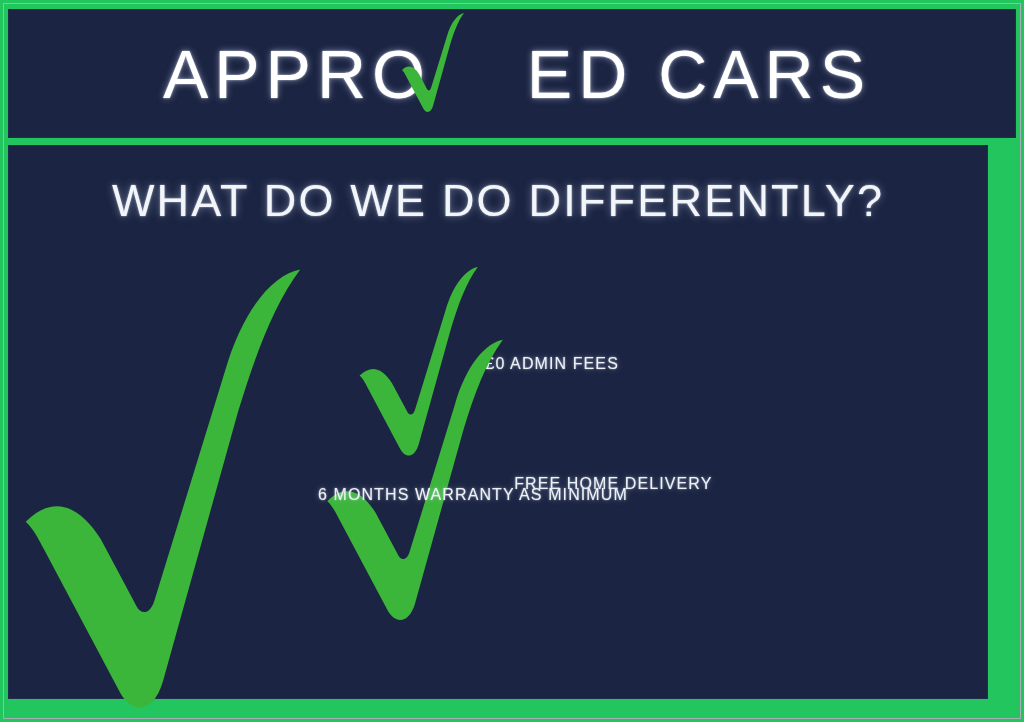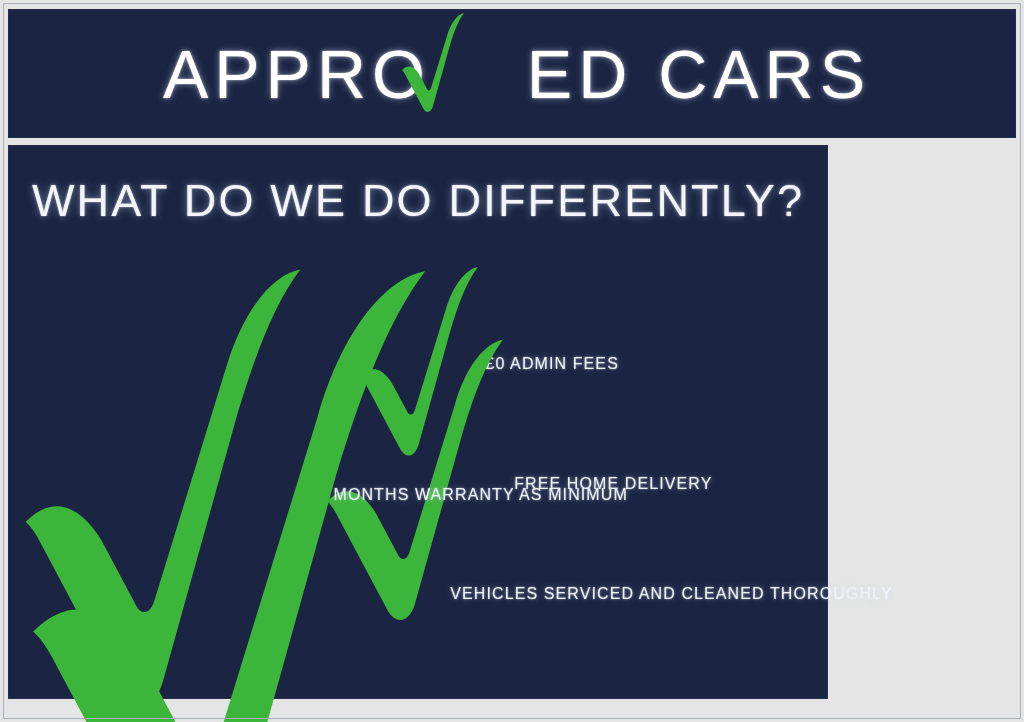--- a/index.html
+++ b/index.html
@@ -9,21 +9,21 @@
     background: #8e939c;
   }
   body {
     font-family: "Liberation Sans", sans-serif;
   }
 
   #poster {
     position: relative;
     width: 1024px;
     height: 722px;
-    background: #e5e5e5;
+    background: #22c55e;
     overflow: hidden;
   }
 
   
   #poster::before {
     content: "";
     position: absolute;
     left: 3px; top: 3px;
     width: 1018px; height: 716px;
     border: 1px solid #a9aeb6;
@@ -71,21 +71,21 @@
     top: -28px;
     width: 70px;
     height: 104px;
   }
 
   
   .body-panel {
     position: absolute;
     left: 8px;
     top: 145px;
-    width: 820px;
+    width: 980px;
     height: 554px;
     background: #1b2442;
     box-shadow: inset 0 0 0 1px #222c4c;
   }
 
   .headline {
     position: absolute;
     top: 30px;
     left: 0;
     width: 100%;
@@ -214,18 +214,17 @@
                    L35 94 C33 101 28 102 25 96 L8 64 C6 60 5 59 4 58 Z" fill="#3cb53b"></path>
         </svg>
       </div>
 
       <div class="benefit-row row-5">
         <svg class="benefit-tick" viewBox="0 0 70 104" preserveAspectRatio="none">
           <path d="M4 58 C10 52 16 54 21 62 L29 77 C30 79 32 79 33 76
                    L49 24 C53 10 60 2 66 1 C60 9 56 20 52 33
                    L35 94 C33 101 28 102 25 96 L8 64 C6 60 5 59 4 58 Z" fill="#3cb53b"></path>
         </svg>
-        <span class="benefit-label">VEHICLES SERVICED AND CLEANED THOROUGHLY</span>
       </div>
 
     </div>
   </div>
 </div>
 
 </body></html>

